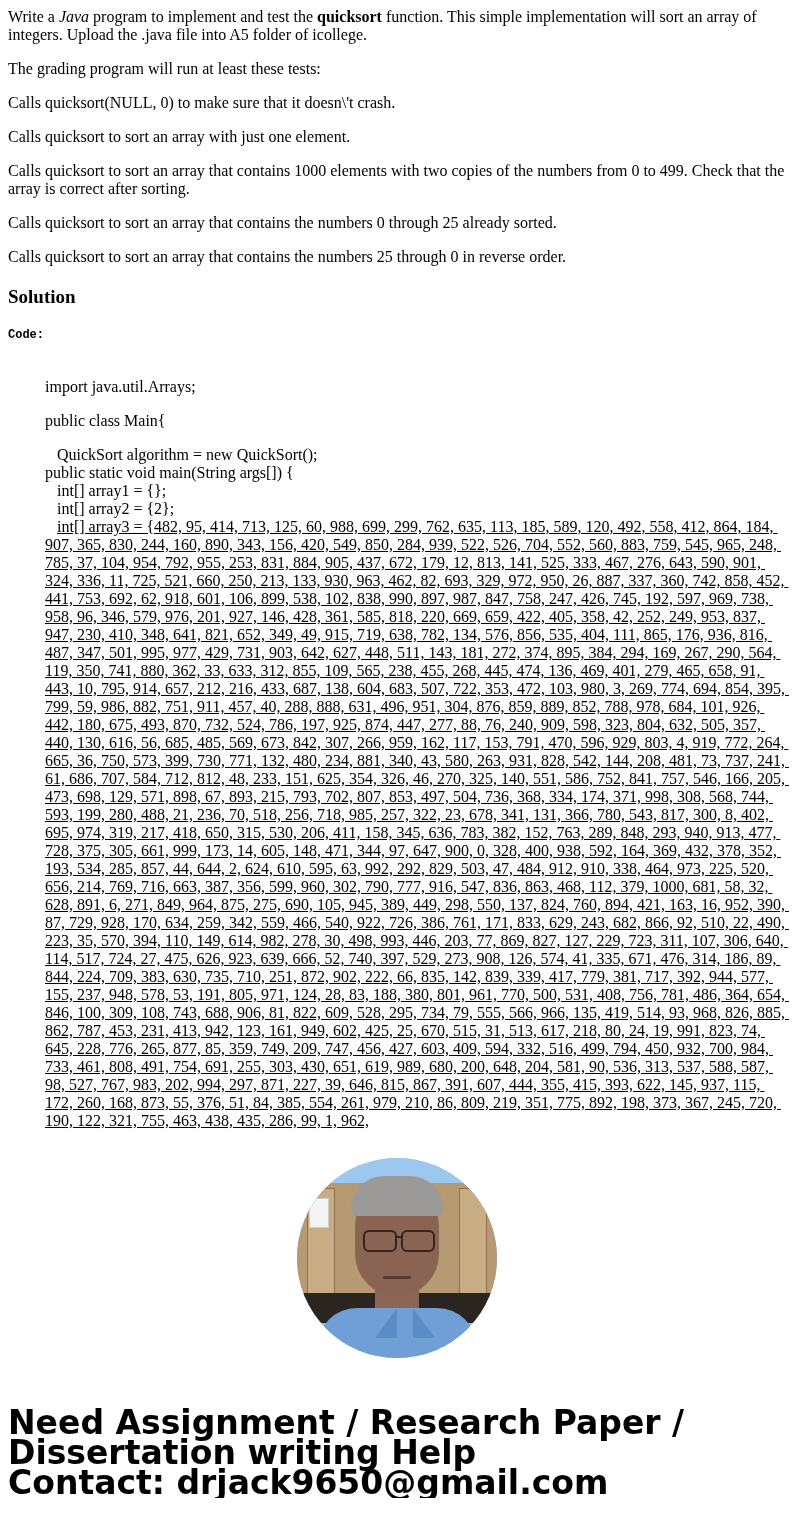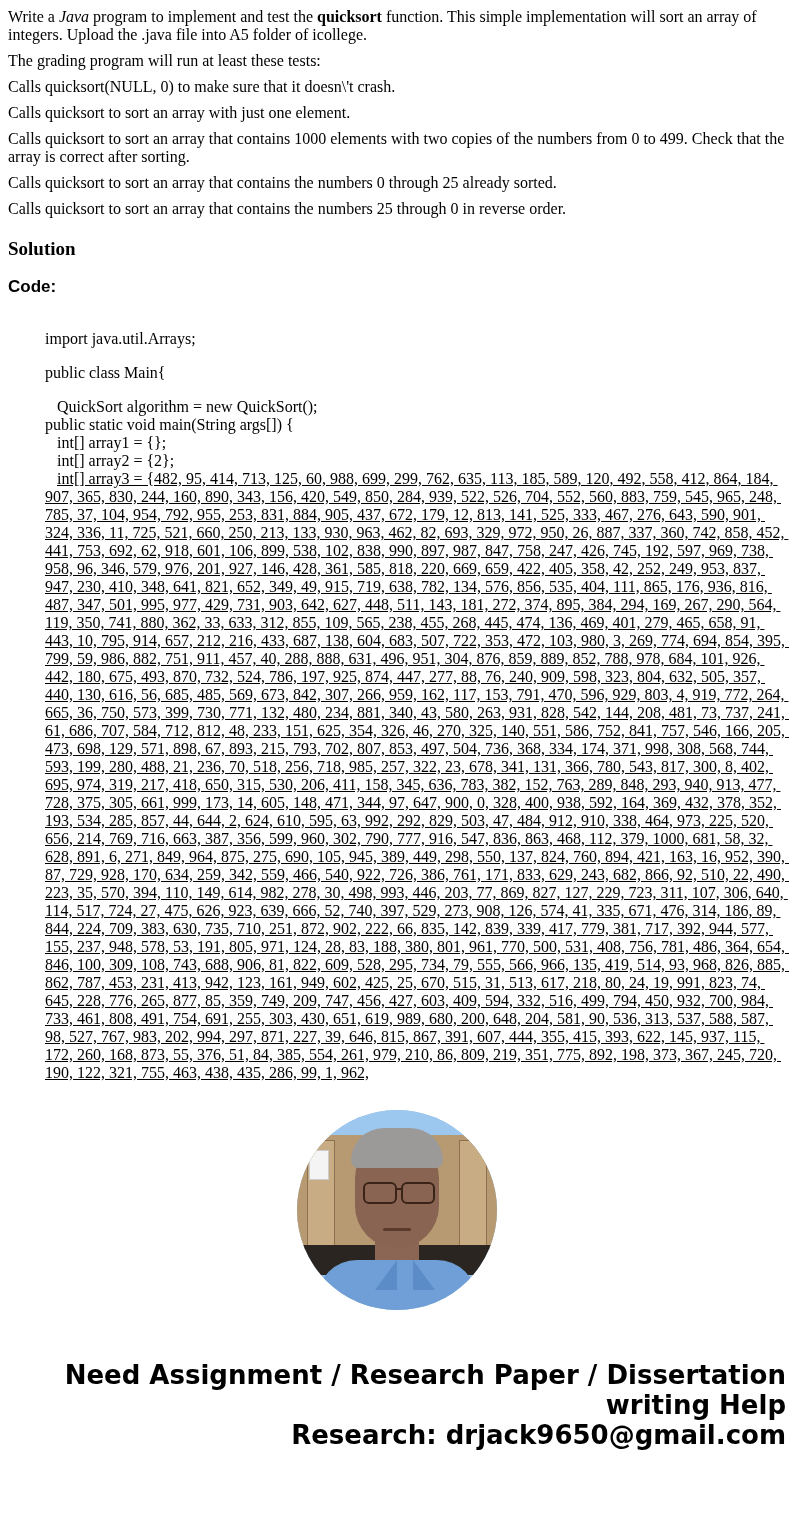--- a/index.html
+++ b/index.html
@@ -4,32 +4,32 @@
   <style>
     html, body { margin: 0; padding: 0; background: #ffffff; }
     body {
       width: 794px;
       font-family: "Liberation Serif", serif;
       font-size: 16px;
       line-height: 18px;
       color: #000000;
     }
     .page { padding: 0 8px; }
-    p { margin: 8px 0; }
+    p { margin: 16px 0; }
     p.first { margin-top: 8px; }
     h2 {
       font-family: Liberation Serif, serif;
       font-size: 19px;
       font-weight: bold;
       margin: 20px 0 18px 0;
       line-height: 22px;
     }
     h4 {
-      font-family: Liberation Sans, sans-serif;
-      font-size: 17px;
+      font-family: Liberation Mono, monospace;
+      font-size: 12px;
       font-weight: bold;
       margin: 0 0 16px 0;
     }
     .code-block { margin-top: 34px; }
     .code-line { white-space: pre-wrap; margin-left: 37px; }
     .gap { height: 16px; }
     .indent { padding-left: 12px; }
     .array3 { padding-left: 0; }
     .array3 .head { padding-left: 12px; text-decoration: underline; }
     .avatar-wrap {
@@ -56,24 +56,24 @@
     .avatar .collar-r { position: absolute; left: 116px; top: 150px; width: 0; height: 0; border-right: 16px solid transparent; border-left: 22px solid #5c8cc7; border-top: 30px solid transparent; }
     .avatar .face { position: absolute; left: 58px; top: 28px; width: 84px; height: 110px; background: #8a6453; border-radius: 40px 40px 42px 42px; }
     .avatar .hair { position: absolute; left: 54px; top: 18px; width: 92px; height: 40px; background: #9c9a98; border-radius: 46px 46px 10px 10px; }
     .avatar .glass-l, .avatar .glass-r { position: absolute; top: 72px; width: 30px; height: 18px; border: 2px solid #3a2418; border-radius: 6px; }
     .avatar .glass-l { left: 66px; }
     .avatar .glass-r { left: 104px; }
     .avatar .bridge { position: absolute; left: 98px; top: 78px; width: 8px; height: 2px; background: #3a2418; }
     .avatar .mouth { position: absolute; left: 86px; top: 118px; width: 28px; height: 3px; background: #5a3a2c; border-radius: 2px; }
     .cta {
       margin-top: 50px;
-      text-align: right;
+      text-align: left;
       font-family: "DejaVu Sans", sans-serif;
       font-weight: bold;
-      font-size: 26px;
+      font-size: 33px;
       line-height: 30px;
       color: #000000;
     }
   </style>
 </head>
 <body>
 
 <div class="page">
 
   <p class="first"><span>Write a </span><em>Java</em><span> program to implement and test the </span><strong>quicksort</strong><span> function. This simple implementation will sort an array of integers. Upload the .java file into A5 folder of icollege.</span></p>
@@ -117,16 +117,16 @@
       <div class="hair"></div>
       <div class="glass-l"></div>
       <div class="glass-r"></div>
       <div class="bridge"></div>
       <div class="mouth"></div>
     </div>
   </div>
 
   <div class="cta">
     <div>Need Assignment / Research Paper / Dissertation writing Help</div>
-    <div>Research: drjack9650@gmail.com</div>
+    <div>Contact: drjack9650@gmail.com</div>
   </div>
 
 </div>
 
 </body></html>

